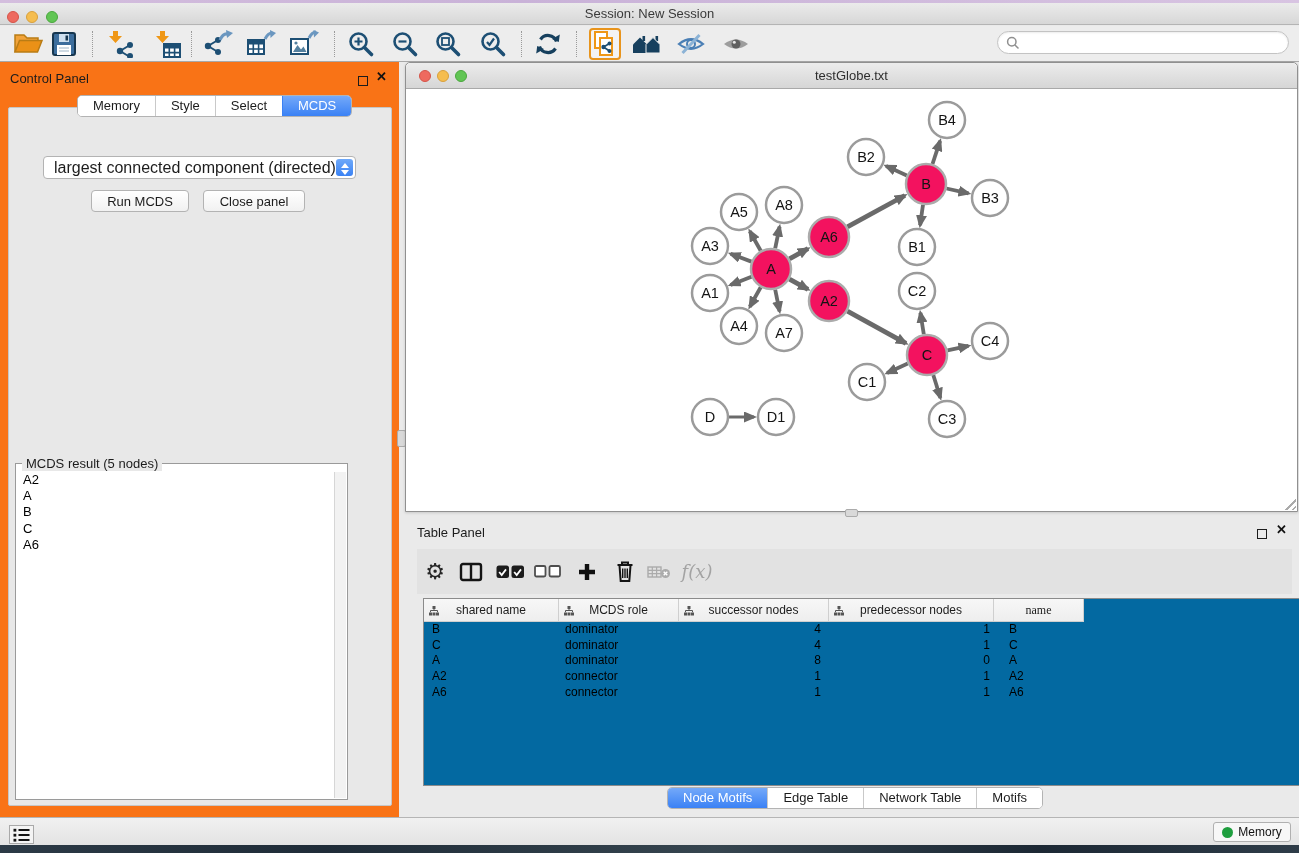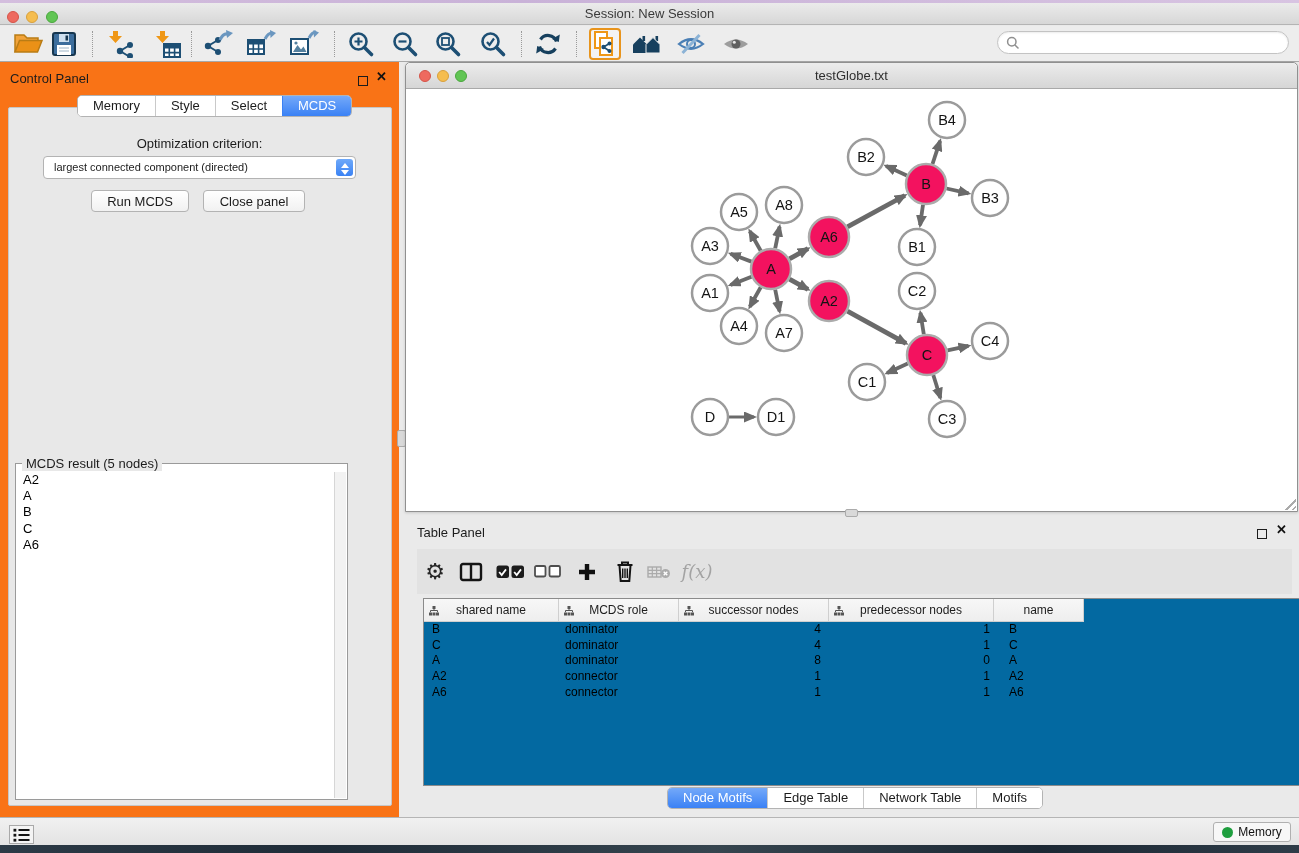--- a/index.html
+++ b/index.html
@@ -34,21 +34,21 @@
   .win-ic { position:absolute; top:10px; cursor:default; }
   .float-ic { display:inline-block; width:10px; height:10px; border:1.6px solid #1c1c1c; background:transparent; }
   .close-ic { font-size:13px; font-weight:bold; color:#111; line-height:11px; }
   .seg-tabs { position:absolute; display:flex; border:1px solid #b3b3b3; border-radius:5px; overflow:hidden; background:#fff; height:22px; }
   .cp-tabs { left:77px; top:33px; }
   .seg-tab { padding:0 15px; line-height:20px; font-size:13px; color:#1c1c1c; background:#fff; border-left:1px solid #c9c9c9; }
   .seg-tab:first-child { border-left:none; }
   .seg-sel { background:linear-gradient(#74a9f9,#3a81f5); color:#fff; border-left-color:#3a81f5; }
   .cp-inner { position:absolute; left:8px; top:45px; width:384px; height:699px; border:1px solid #c6c6c6; border-radius:2px; background:#e8e8e8; }
   .opt-label { position:absolute; left:0; top:74px; width:100%; text-align:center; font-size:13px; color:#1c1c1c; }
-  .cp-select { position:absolute; left:43px; top:94px; width:313px; height:23px; background:#fff; border:1px solid #b3b3b3; border-radius:4px; font-size:11px; color:#1c1c1c; }
+  .cp-select { position:absolute; left:43px; top:94px; width:313px; height:23px; background:#fff; border:1px solid #b3b3b3; border-radius:4px; font-size:16px; color:#1c1c1c; }
   .cp-select .sel-text { position:absolute; left:10px; top:0; line-height:21px; white-space:nowrap; }
   .stepper { position:absolute; right:2px; top:2px; bottom:2px; width:17px; border-radius:3px; background:linear-gradient(#6fa9f9,#3a82f4); }
   .stepper i { display:block; width:0; height:0; margin:0 auto; }
   .stepper .up { margin-top:3.5px; border-left:4px solid transparent; border-right:4px solid transparent; border-bottom:5px solid #fff; }
   .stepper .dn { margin-top:2.5px; border-left:4px solid transparent; border-right:4px solid transparent; border-top:5px solid #fff; }
   .cp-btn { position:absolute; top:128px; height:22px; background:linear-gradient(#ffffff,#f1f1f1); border:1px solid #b3b3b3; border-radius:4px; font-size:13px; color:#1c1c1c; font-family:"Liberation Sans",sans-serif; }
   .groupbox { position:absolute; left:15px; top:401px; width:333px; height:337px; border:1px solid #9a9a9a; background:#fff; }
   .groupbox .legend { position:absolute; top:-8px; left:6px; background:#e8e8e8; padding:0 4px; font-size:13px; color:#1c1c1c; }
   .mcds-list { position:absolute; left:1px; top:8px; right:13px; bottom:1px; overflow:hidden; }
   .mcds-item { font-size:13px; color:#000; line-height:16.2px; padding-left:6px; }
@@ -269,21 +269,20 @@
   <div class="panel-title">Control Panel</div>
   <span class="win-ic" style="left:358px"><span class="float-ic"></span></span>
   <span class="win-ic close-ic" style="left:376px;top:9px">✕</span>
   <div class="cp-inner"></div>
   <div class="seg-tabs cp-tabs" id="cp-tabs">
       <div class="seg-tab">Memory</div>
       <div class="seg-tab">Style</div>
       <div class="seg-tab">Select</div>
       <div class="seg-tab seg-sel">MCDS</div>
     </div>
-  <div class="opt-label">Optimization criterion:</div>
   <div class="cp-select">
     <span class="sel-text">largest connected component (directed)</span>
     <span class="stepper">
         <i class="up"></i>
         <i class="dn"></i>
       </span>
   </div>
   <button class="cp-btn" style="left:91px;width:98px">Run MCDS</button>
   <button class="cp-btn" style="left:203px;width:102px">Close panel</button>
   <div class="groupbox">
@@ -515,21 +514,21 @@
         <div class="th" style="width: 165px;">
           <span class="th-ic"><svg width="10" height="10" viewBox="0 0 10 10">
               <rect x="3.5" y="0" width="3" height="3" fill="#555"></rect>
               <path d="M5 3 V4.5 M1.5 6.2 V4.5 H8.5 V6.2" stroke="#555" stroke-width="1" fill="none"></path>
               <rect x="0" y="6.5" width="3" height="3" fill="#555"></rect>
               <rect x="3.5" y="6.5" width="3" height="3" fill="#555"></rect>
               <rect x="7" y="6.5" width="3" height="3" fill="#555"></rect>
             </svg></span>
           <span>predecessor nodes</span>
         </div>
-        <div class="th" style="width: 90px;">
+        <div class="th" style="width: 90px; font-family: Liberation Serif, serif;">
           <span>name</span>
         </div>
       </div>
     <div class="trows" id="tbl-rows">
         <div class="tr">
           <div class="td td-l" style="width: 135px;">B</div>
           <div class="td td-l" style="width: 120px;">dominator</div>
           <div class="td td-r" style="width: 150px;">4</div>
           <div class="td td-r" style="width: 165px;">1</div>
           <div class="td td-l" style="width: 90px;">B</div>

